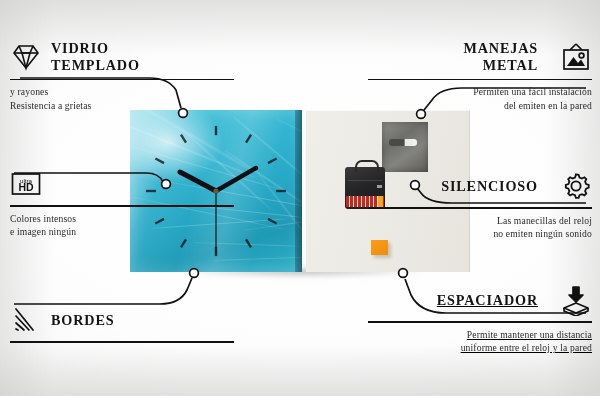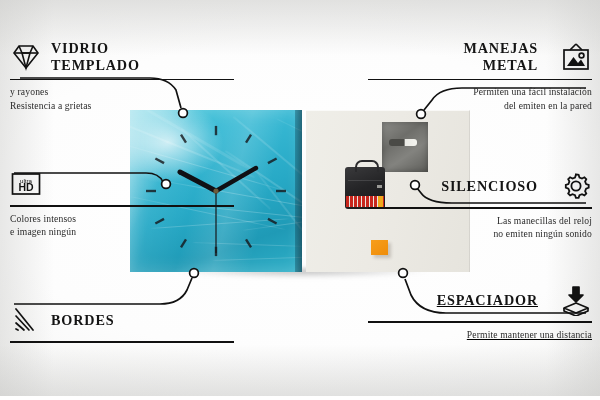--- a/index.html
+++ b/index.html
@@ -316,16 +316,17 @@
             </g>
           </svg>
       </span>
       <div class="ftitle">
         <div>ESPACIADOR</div>
       </div>
     </div>
     <div class="rule"></div>
     <div class="fdesc">
       <div>Permite mantener una distancia</div>
+      <div>uniforme entre el reloj y la pared</div>
     </div>
   </div>
 
 </div>
 
 </body></html>

